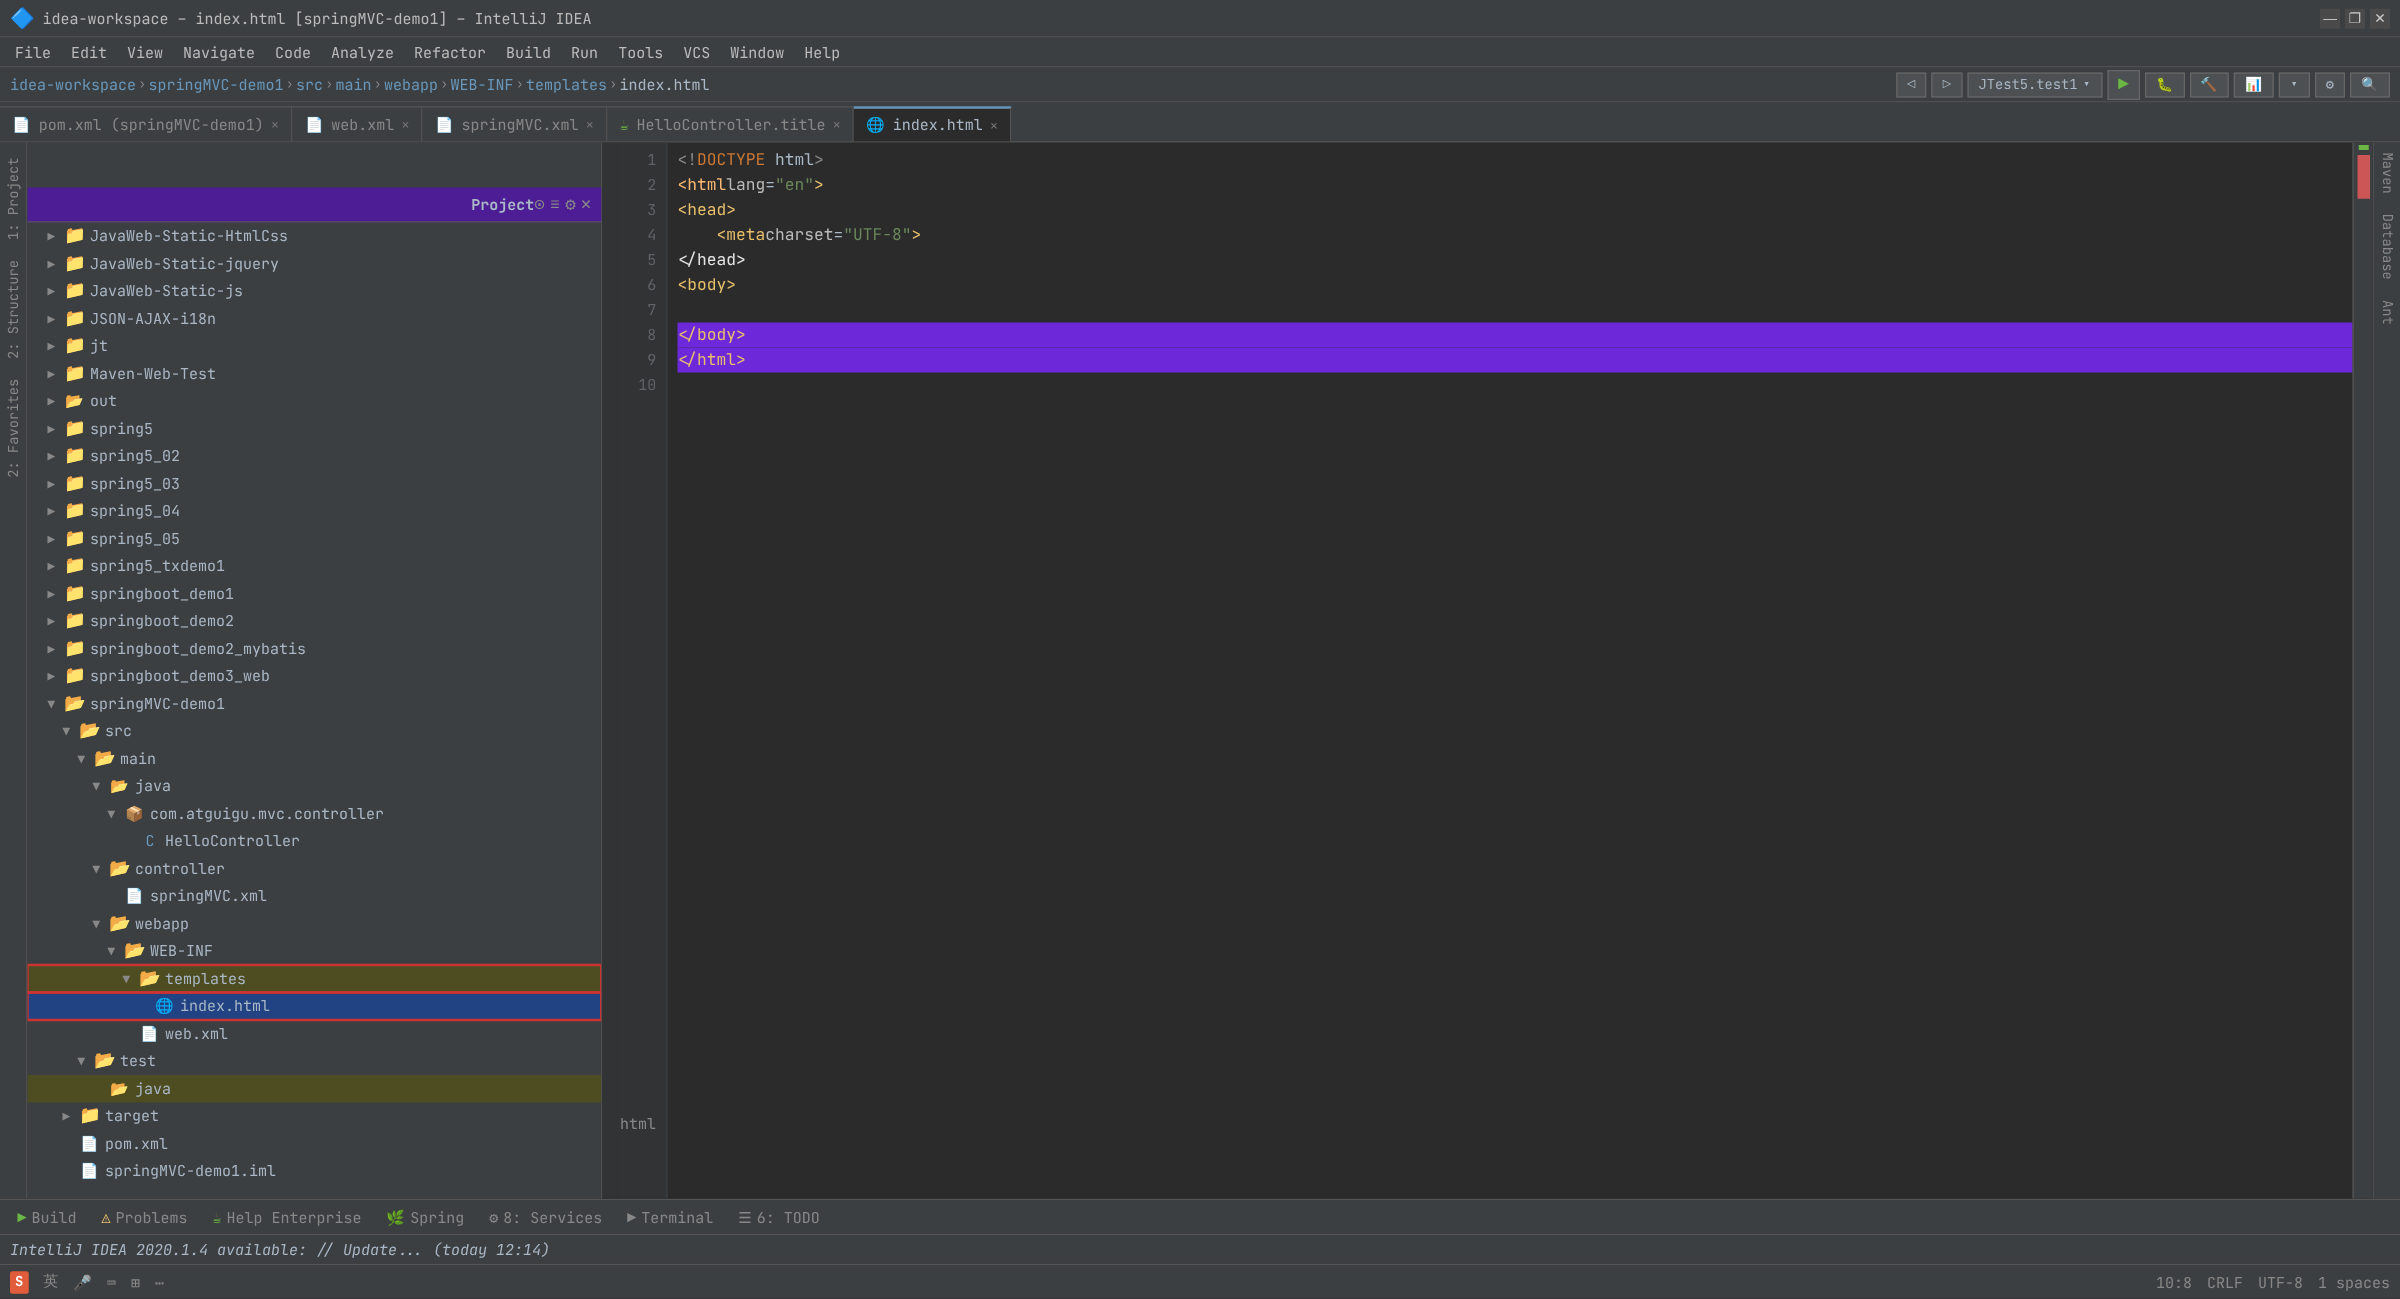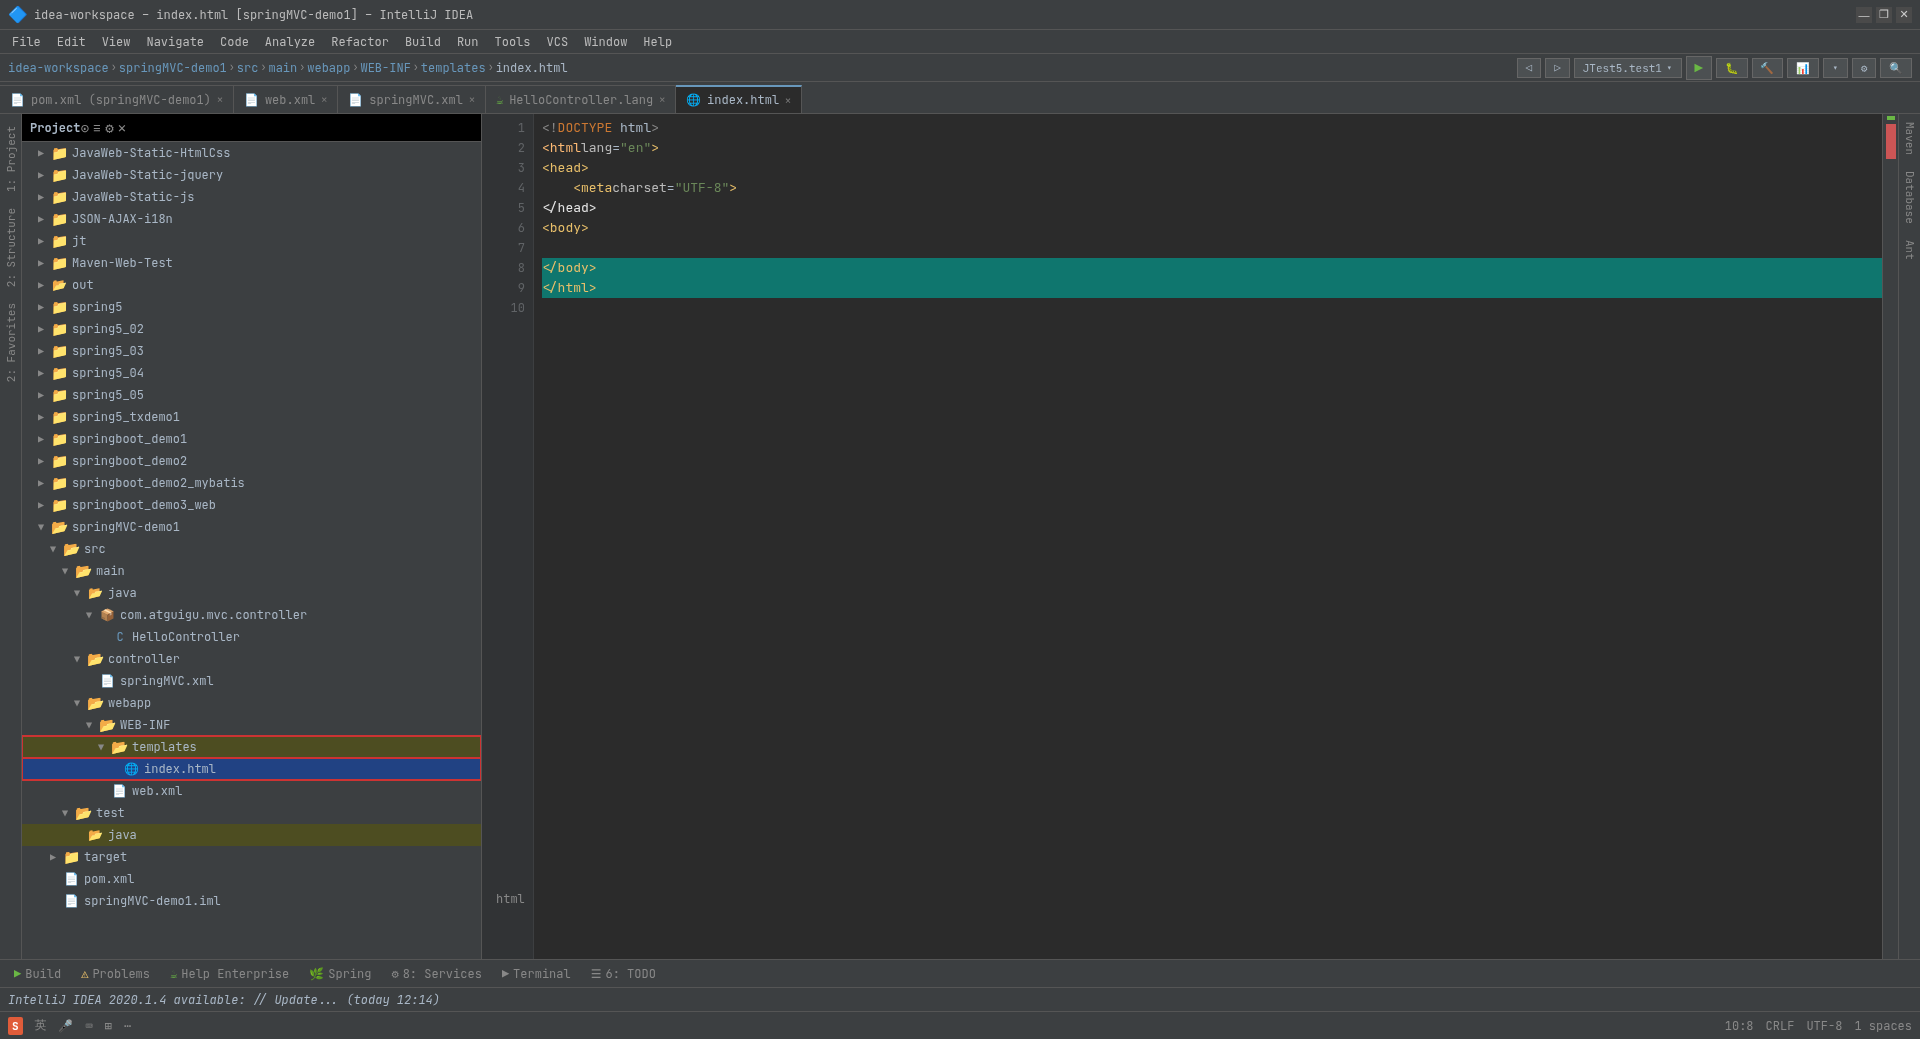--- a/index.html
+++ b/index.html
@@ -165,24 +165,25 @@
       background: #3c3f41;
       display: flex;
       flex-direction: column;
       border-right: 1px solid #555;
       flex-shrink: 0;
     }
     .panel-header {
       height: 28px;
       display: flex;
       align-items: center;
-      justify-content: flex-start;
+      justify-content: flex-end;
       padding: 0 8px;
       border-bottom: 1px solid #555;
-      background: #000000;
+      background: #4c1d95;
+      margin-top: 36px;
     }
     .panel-title { font-size: 12px; color: #a9b7c6; font-weight: bold; }
     .panel-icons { display: flex; gap: 4px; }
     .panel-icon { color: #888; cursor: pointer; font-size: 14px; }
     .tree-area {
       flex: 1;
       overflow-y: auto;
       overflow-x: hidden;
     }
     .tree-item {
@@ -236,21 +237,21 @@
       line-height: 20px;
     }
     .code-line {
       height: 20px;
       white-space: pre;
       font-size: 13px;
       display: flex;
       align-items: center;
     }
     .code-line.active-line { background: #323232; }
-    .code-line.yellow-line { background: #0f766e; }
+    .code-line.yellow-line { background: #6d28d9; }
     
     .status-bar {
       height: 28px;
       background: #3c3f41;
       border-top: 1px solid #555;
       display: flex;
       align-items: center;
       justify-content: space-between;
       padding: 0 8px;
       flex-shrink: 0;
@@ -412,21 +413,21 @@
     <span>web.xml</span>
     <span class="tab-close">✕</span>
   </div>
   <div class="tab">
     <span class="tab-icon-xml">📄</span>
     <span>springMVC.xml</span>
     <span class="tab-close">✕</span>
   </div>
   <div class="tab">
     <span class="tab-icon-java">☕</span>
-    <span>HelloController.lang</span>
+    <span>HelloController.title</span>
     <span class="tab-close">✕</span>
   </div>
   <div class="tab active">
     <span class="tab-icon-html">🌐</span>
     <span>index.html</span>
     <span class="tab-close">✕</span>
   </div>
 </div>
 
 <div class="main-area">

